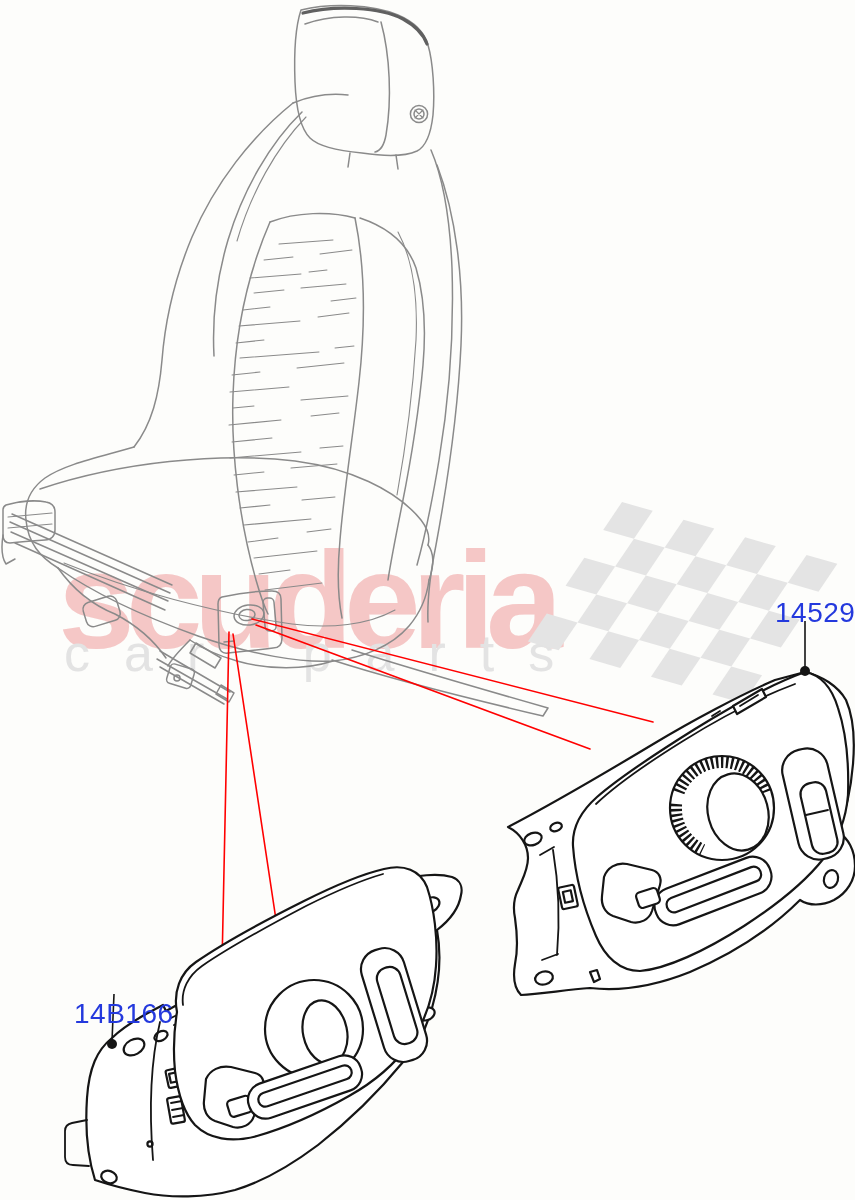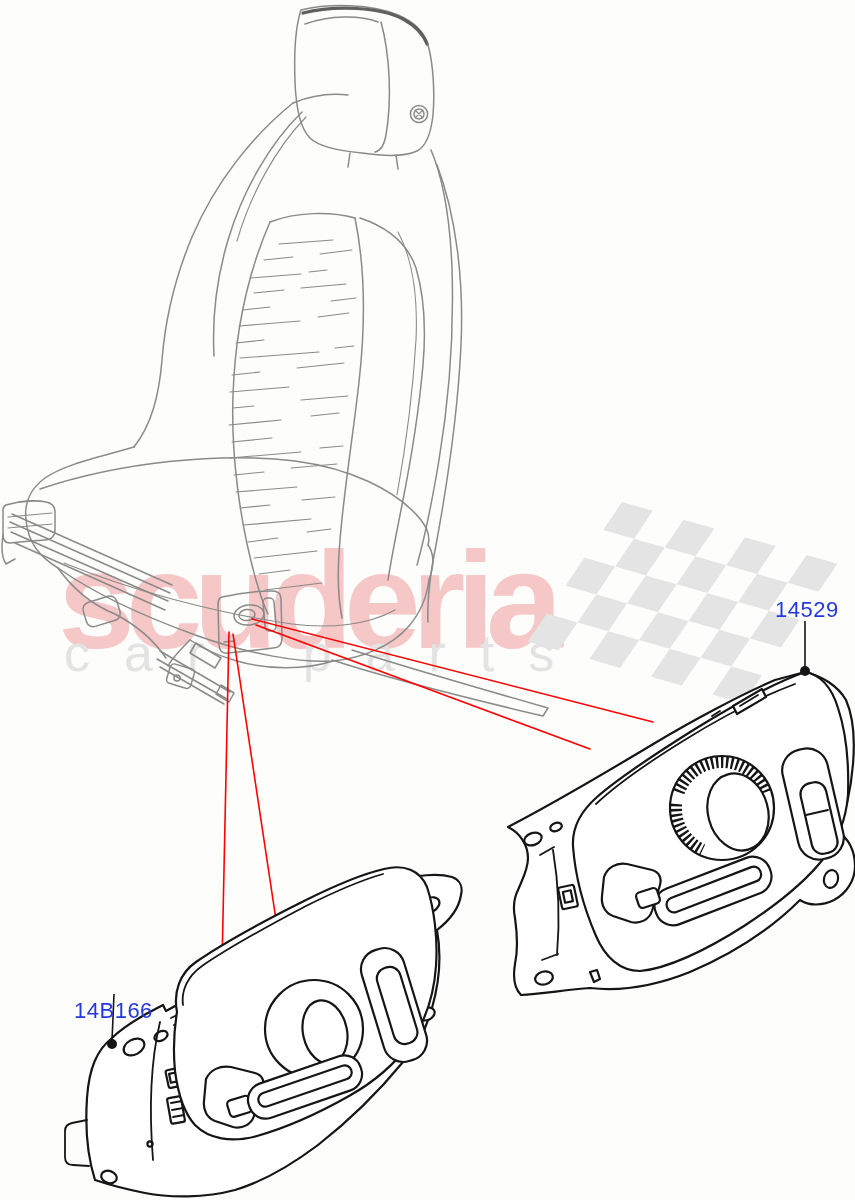--- a/index.html
+++ b/index.html
@@ -16,21 +16,21 @@
   .seat{stroke:#8a8a8a;fill:none;stroke-width:1.5;stroke-linecap:round;stroke-linejoin:round;}
   .seat .dk{stroke:#606060;stroke-width:3.2;}
   .seat .thin{stroke-width:1.1;}
   .red{stroke:#ff0000;stroke-width:1.6;fill:none;stroke-linecap:round;}
   .part{stroke:#151515;fill:#ffffff;stroke-width:2.2;stroke-linecap:round;stroke-linejoin:round;}
   .part .ln{fill:none;stroke-width:1.8;}
   .part .knurl{fill:none;stroke-width:12;stroke-dasharray:2.4 2.6;stroke-linecap:butt;}
   .leader{stroke:#151515;stroke-width:1.6;fill:none;}
   .leader-dot{fill:#151515;stroke:none;}
   
-  .part-label{position:absolute;z-index:3;font-size:22px;color:#2439dd;letter-spacing:0.5px;
+  .part-label{position:absolute;z-index:3;font-size:28px;color:#2439dd;letter-spacing:0.5px;
               line-height:1;cursor:pointer;}
   #lbl-14529{left:775px;top:599px;}
   #lbl-14b166{left:74px;top:1000px;}
 </style>
 </head>
 <body>
 
 <div class="stage">
 
   <div class="wm-brand">scuderia</div>

